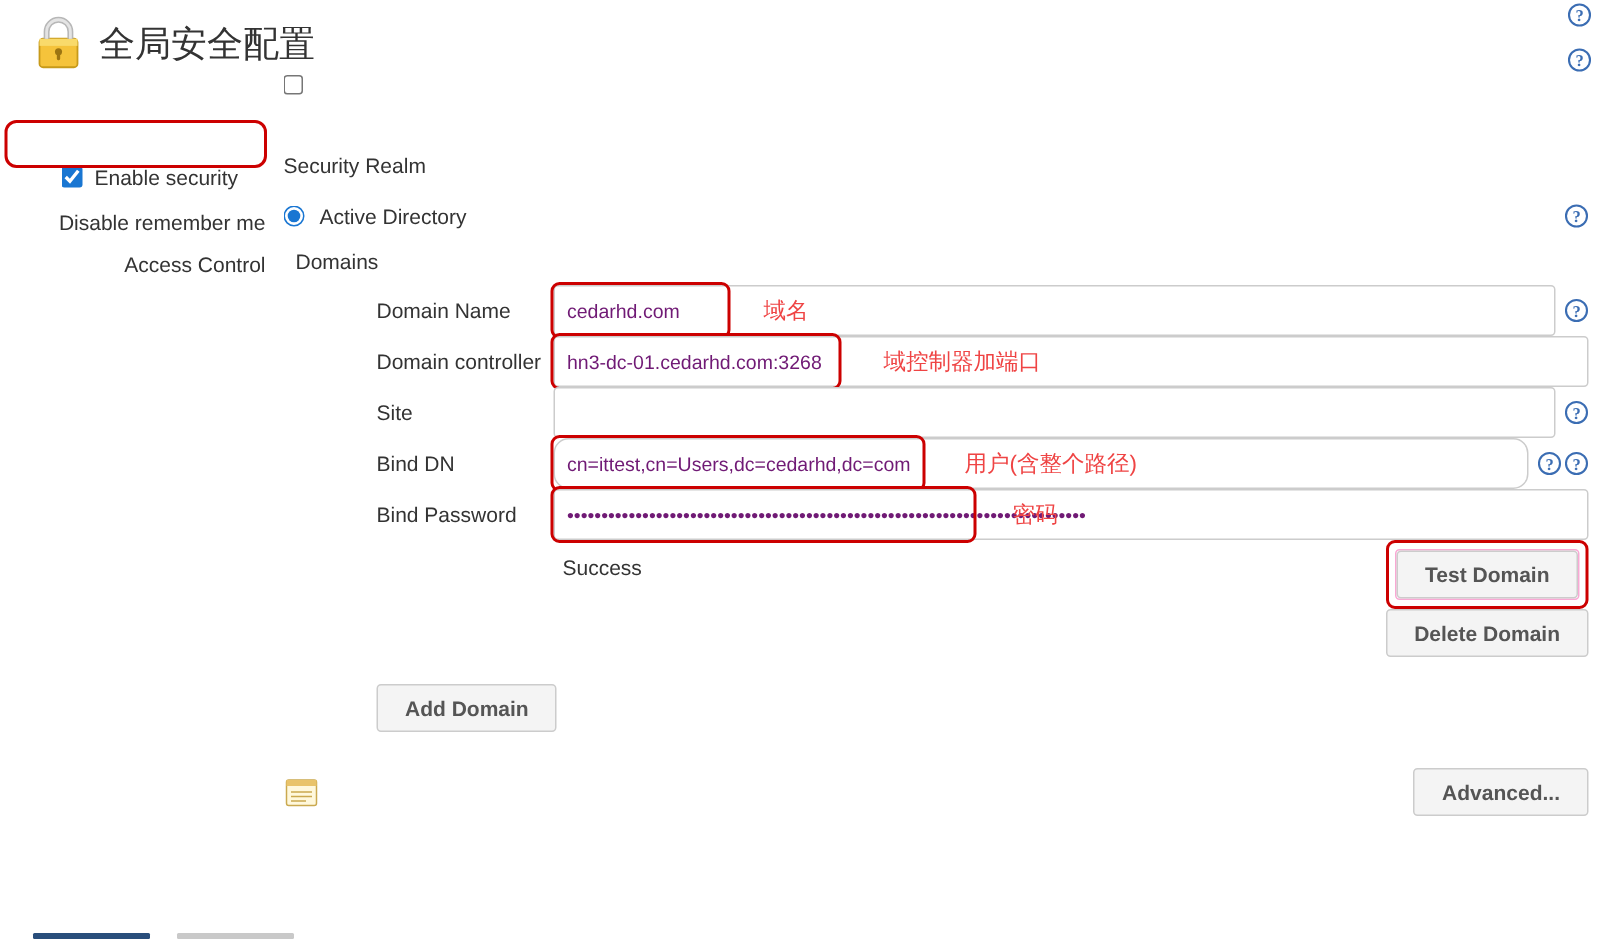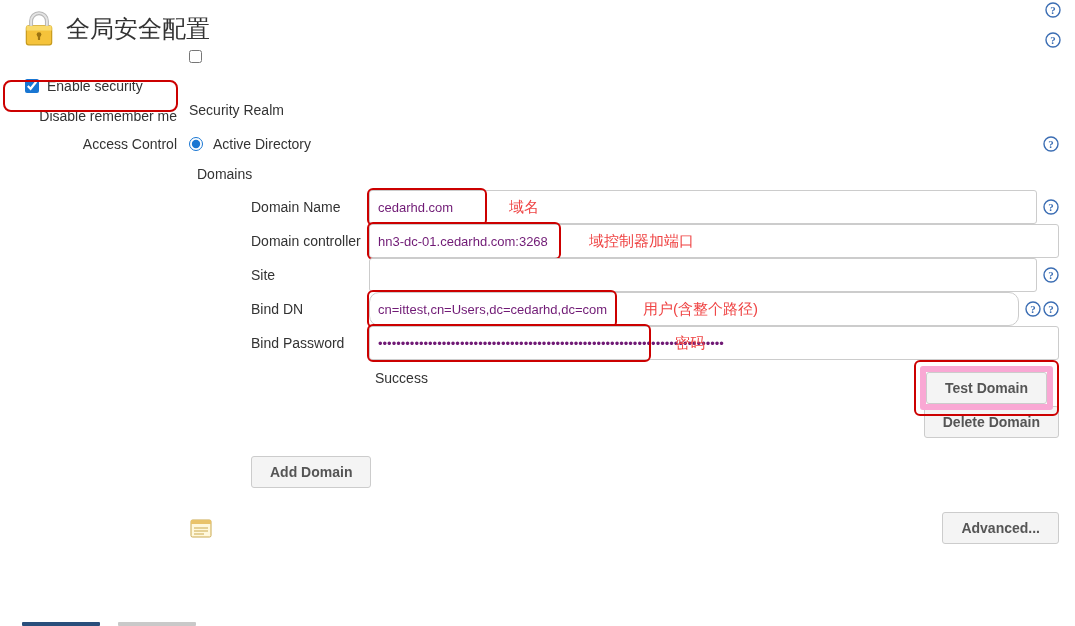--- a/index.html
+++ b/index.html
@@ -18,21 +18,21 @@
   .lock-icon { width: 38px; height: 38px; margin-right: 8px; }
   .page-title { font-size: 24px; font-weight: 400; color: #333; }
 
   
   .cols { display: flex; }
   .left-col { width: 189px; }
   .right-col { flex: 1; padding-right: 16px; position: relative; }
 
   
   .opt-row { height: 28px; display: flex; align-items: center; justify-content: flex-end; padding-right: 12px; }
-  .opt-row.enable { justify-content: flex-start; padding-left: 25px; height: 32px; }
+  .opt-row.enable { justify-content: flex-start; padding-left: 41px; height: 32px; margin-top: 32px; }
   .opt-row label { font-size: 14px; color: #333; }
 
   .enable-check {
     width: 14px; height: 14px; margin-right: 8px;
     accent-color: #1976d2;
   }
   .disable-check { width: 13px; height: 13px; }
   
   .red-box {
     border: 2px solid #cc0000;
@@ -93,21 +93,21 @@
   .btn.adv { min-width:110px; }
 
   .test-wrap {
     border: 2px solid #cc0000;
     border-radius: 6px;
     padding: 4px;
     display: inline-block;
     position: absolute;
     right: 0; top: 0;
   }
-  .btn-inner-ring { border:6px solid #f9a8d4; border-radius:3px; display:inline-flex; }
+  .btn-inner-ring { border:1px solid #f9a8d4; border-radius:3px; display:inline-flex; }
   .success-row { position: relative; height: 40px; margin-left:172px; margin-bottom:6px; }
   .success-text { position:absolute; left:6px; top:10px; font-size:14px; }
   .delete-row { display:flex; justify-content:flex-end; margin-bottom:18px; }
 
   .add-row { margin-left: 62px; margin-bottom: 24px; }
 
   
   .annot {
     position: absolute;
     color: #ef4444;

